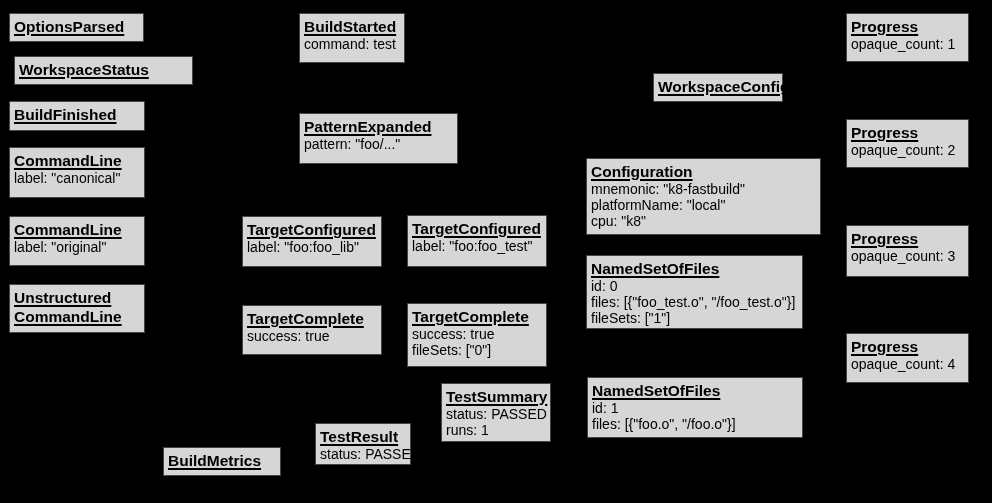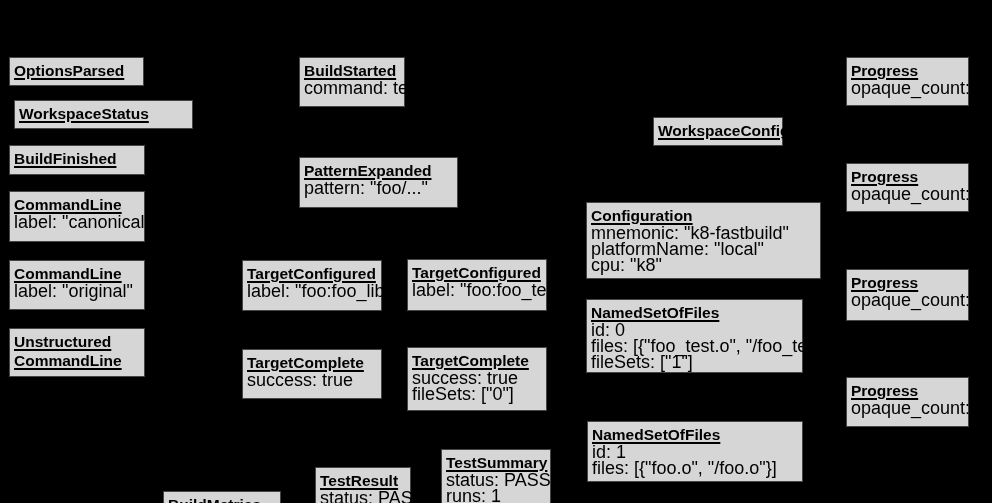--- a/index.html
+++ b/index.html
@@ -10,41 +10,40 @@
     width: 992px;
     height: 503px;
     background: #000000;
     position: relative;
     overflow: hidden;
     font-family: "Liberation Sans", sans-serif;
   }
   .diagram {
     position: absolute;
     inset: 0;
-    margin-top: 44px;
   }
   .node {
     position: absolute;
     box-sizing: border-box;
     background: #d6d6d6;
     border: 1px solid #454545;
     padding: 3px 4px 2px 4px;
     color: #000000;
   }
   .node-title {
     font-weight: bold;
     font-size: 15.5px;
     line-height: 19px;
     text-decoration: underline;
     text-decoration-thickness: 2px;
     text-underline-offset: 2px;
     white-space: pre;
   }
   .node-body {
-    font-size: 18px;
+    font-size: 14px;
     line-height: 16px;
     white-space: pre;
   }
 </style>
 </head>
 <body>
 
 <div class="diagram">
 
   <div class="node" style="left:9px;top:13px;width:135px;height:29px">
@@ -109,21 +108,21 @@
     <div class="node-title">TargetComplete</div>
     <div class="node-body">success: true
 fileSets: ["0"]</div>
   </div>
 
   <div class="node" style="left:315px;top:423px;width:96px;height:42px">
     <div class="node-title">TestResult</div>
     <div class="node-body">status: PASSED</div>
   </div>
 
-  <div class="node" style="left:441px;top:405px;width:110px;height:68px">
+  <div class="node" style="left:441px;top:383px;width:110px;height:59px">
     <div class="node-title">TestSummary</div>
     <div class="node-body">status: PASSED
 runs: 1</div>
   </div>
 
   <div class="node" style="left:653px;top:73px;width:130px;height:29px">
     <div class="node-title">WorkspaceConfig</div>
   </div>
 
   <div class="node" style="left:586px;top:158px;width:235px;height:77px">

